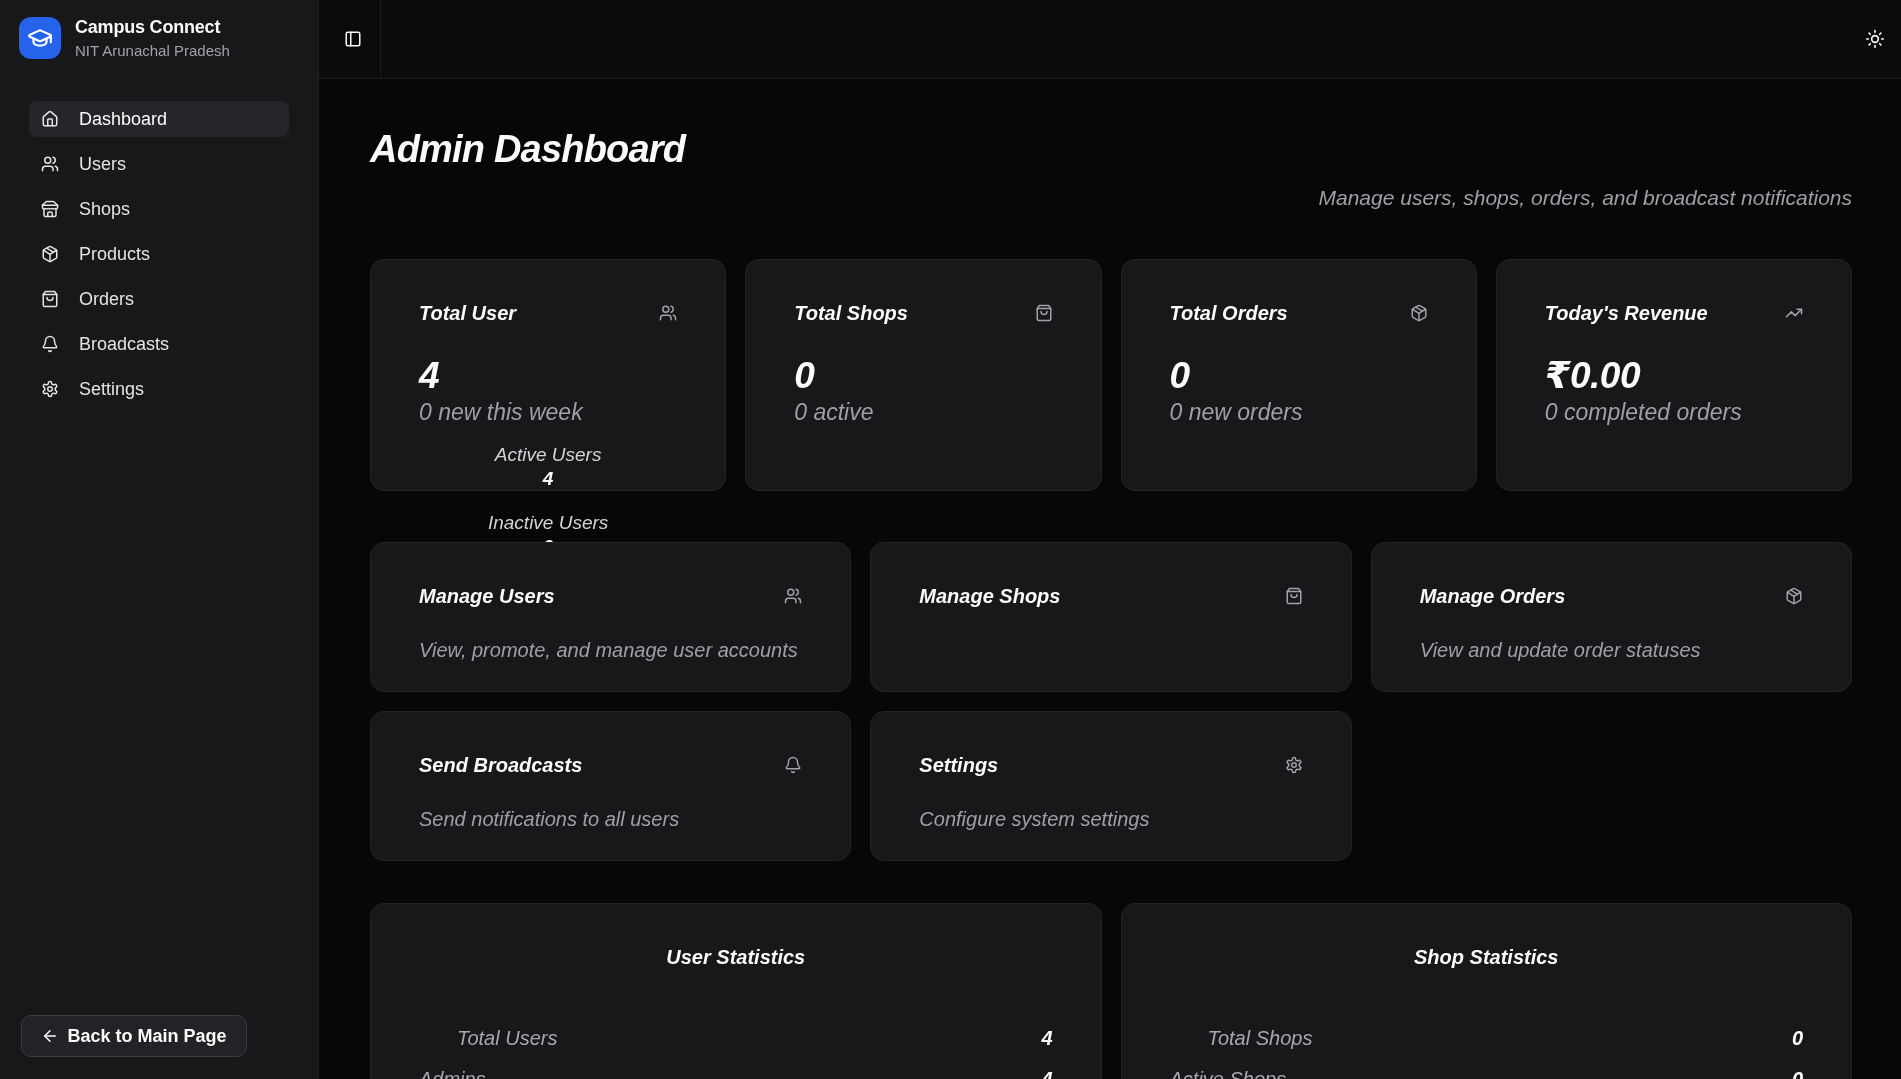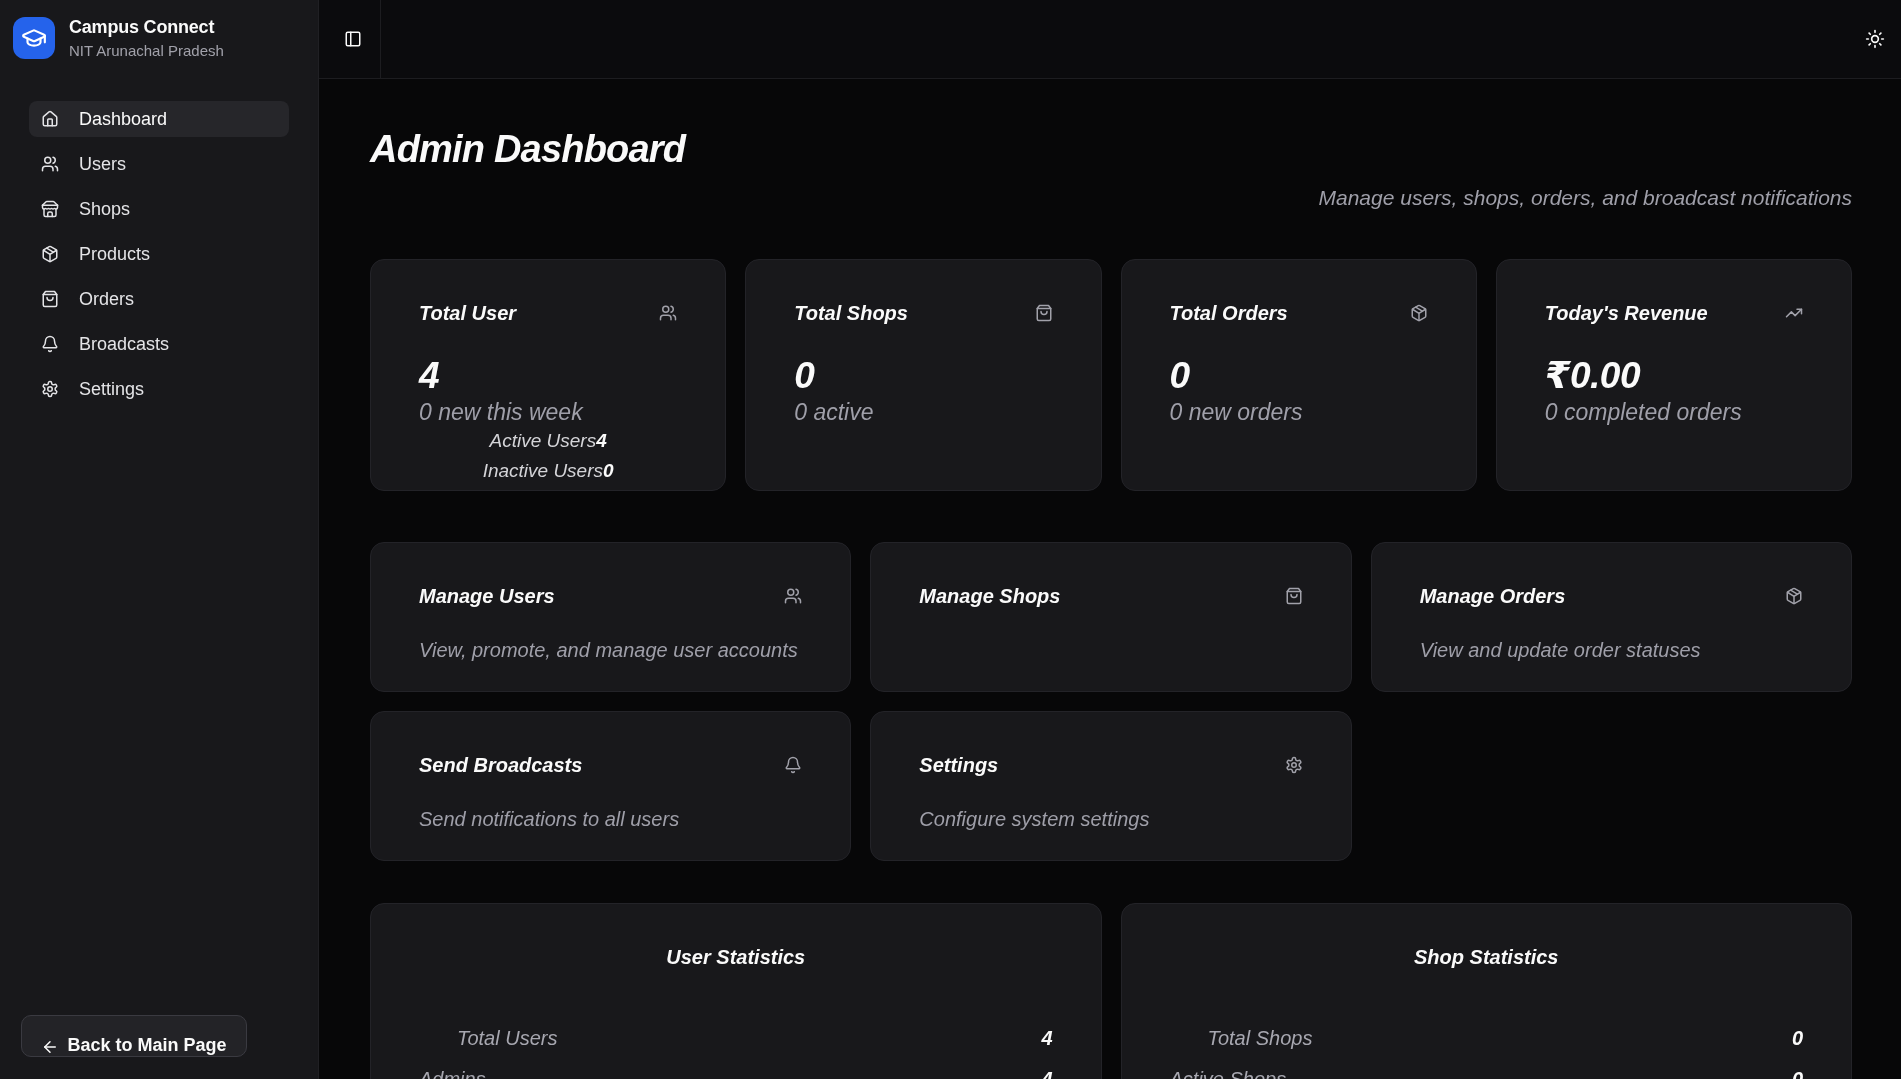--- a/index.html
+++ b/index.html
@@ -10,41 +10,41 @@
     color:#fafafa;
     position:relative;
   }
   svg { display:block; }
 
   
   .sidebar {
     position:absolute; left:0; top:0; width:319px; height:1079px;
     background:#18181b; border-right:1px solid #202024;
   }
-  .sidebar-header { display:flex; align-items:center; gap:14px; padding:17px 16px 0 13px; }
+  .sidebar-header { display:flex; align-items:center; gap:14px; padding:17px 16px 0 19px; }
   .logo {
     width:42px; height:42px; border-radius:12px; background:#2563eb;
     display:flex; align-items:center; justify-content:center; flex:0 0 auto; color:#fff;
   }
   .brand-name { font-size:18px; font-weight:700; color:#fafafa; letter-spacing:-0.2px; }
   .brand-sub  { font-size:15px; color:#a1a1aa; margin-top:4px; }
 
   .nav { margin-top:42px; padding:0 29px; display:flex; flex-direction:column; gap:9px; }
   .nav-item {
     height:36px; border-radius:8px; display:flex; align-items:center; gap:20px;
     padding:0 12px; color:#e4e4e7; font-size:18px; font-weight:400; cursor:pointer;
   }
   .nav-item.active { background:#26262a; font-weight:500; color:#fafafa; }
   .nav-item .icon { color:#e4e4e7; }
 
   .back-btn {
     position:absolute; left:21px; top:1015px; width:226px; height:42px;
     border-radius:10px; background:#232327; border:1px solid #3a3a41;
     color:#fafafa; font-size:18px; font-weight:600;
-    display:flex; align-items:flex-end; justify-content:center; gap:8px; cursor:pointer;
+    display:flex; align-items:center; justify-content:center; gap:8px; cursor:pointer;
     font-family:inherit;
   }
 
   
   .header {
     position:absolute; left:319px; top:0; width:1582px; height:79px;
     background:#0b0b0d; border-bottom:1px solid #1d1d20;
     display:flex; align-items:center;
   }
   .icon-btn {
@@ -73,21 +73,21 @@
     padding:39px 48px;
   }
   .stat-card { height:232px; }
   .card-head { display:flex; align-items:center; justify-content:space-between; }
   .card-title { font-size:20px; font-weight:600; color:#fafafa; line-height:28px; }
   .card-icon { color:#a1a1aa; }
 
   .stat-value { margin-top:28px; font-size:37px; font-weight:700; line-height:42px; letter-spacing:-0.5px; }
   .stat-note  { margin-top:4px; font-size:23px; color:#9f9fa9; line-height:22px; }
   .mini-rows  { margin-top:4px; }
-  .mini-row   { display:flex; justify-content:center; align-items:center; margin-top:6px; font-size:19px; line-height:24px; }
+  .mini-row   { display:flex; justify-content:space-between; align-items:center; margin-top:20px; font-size:19px; line-height:24px;flex-direction:column; }
   .mini-label { color:#d4d4d8; }
   .mini-value { color:#fafafa; font-weight:700; }
 
   .action-card { height:150px; cursor:pointer; }
   .action-desc { margin-top:26px; font-size:20px; color:#9f9fa9; line-height:28px; }
 
   .statistics-card { height:300px; }
   .statistics-title { text-align:center; font-size:20px; font-weight:600; line-height:28px; }
   .stat-rows { margin-top:54px; }
   .stat-row { display:flex; justify-content:space-between; align-items:center; margin-top:14px; font-size:20px; line-height:27px; }

